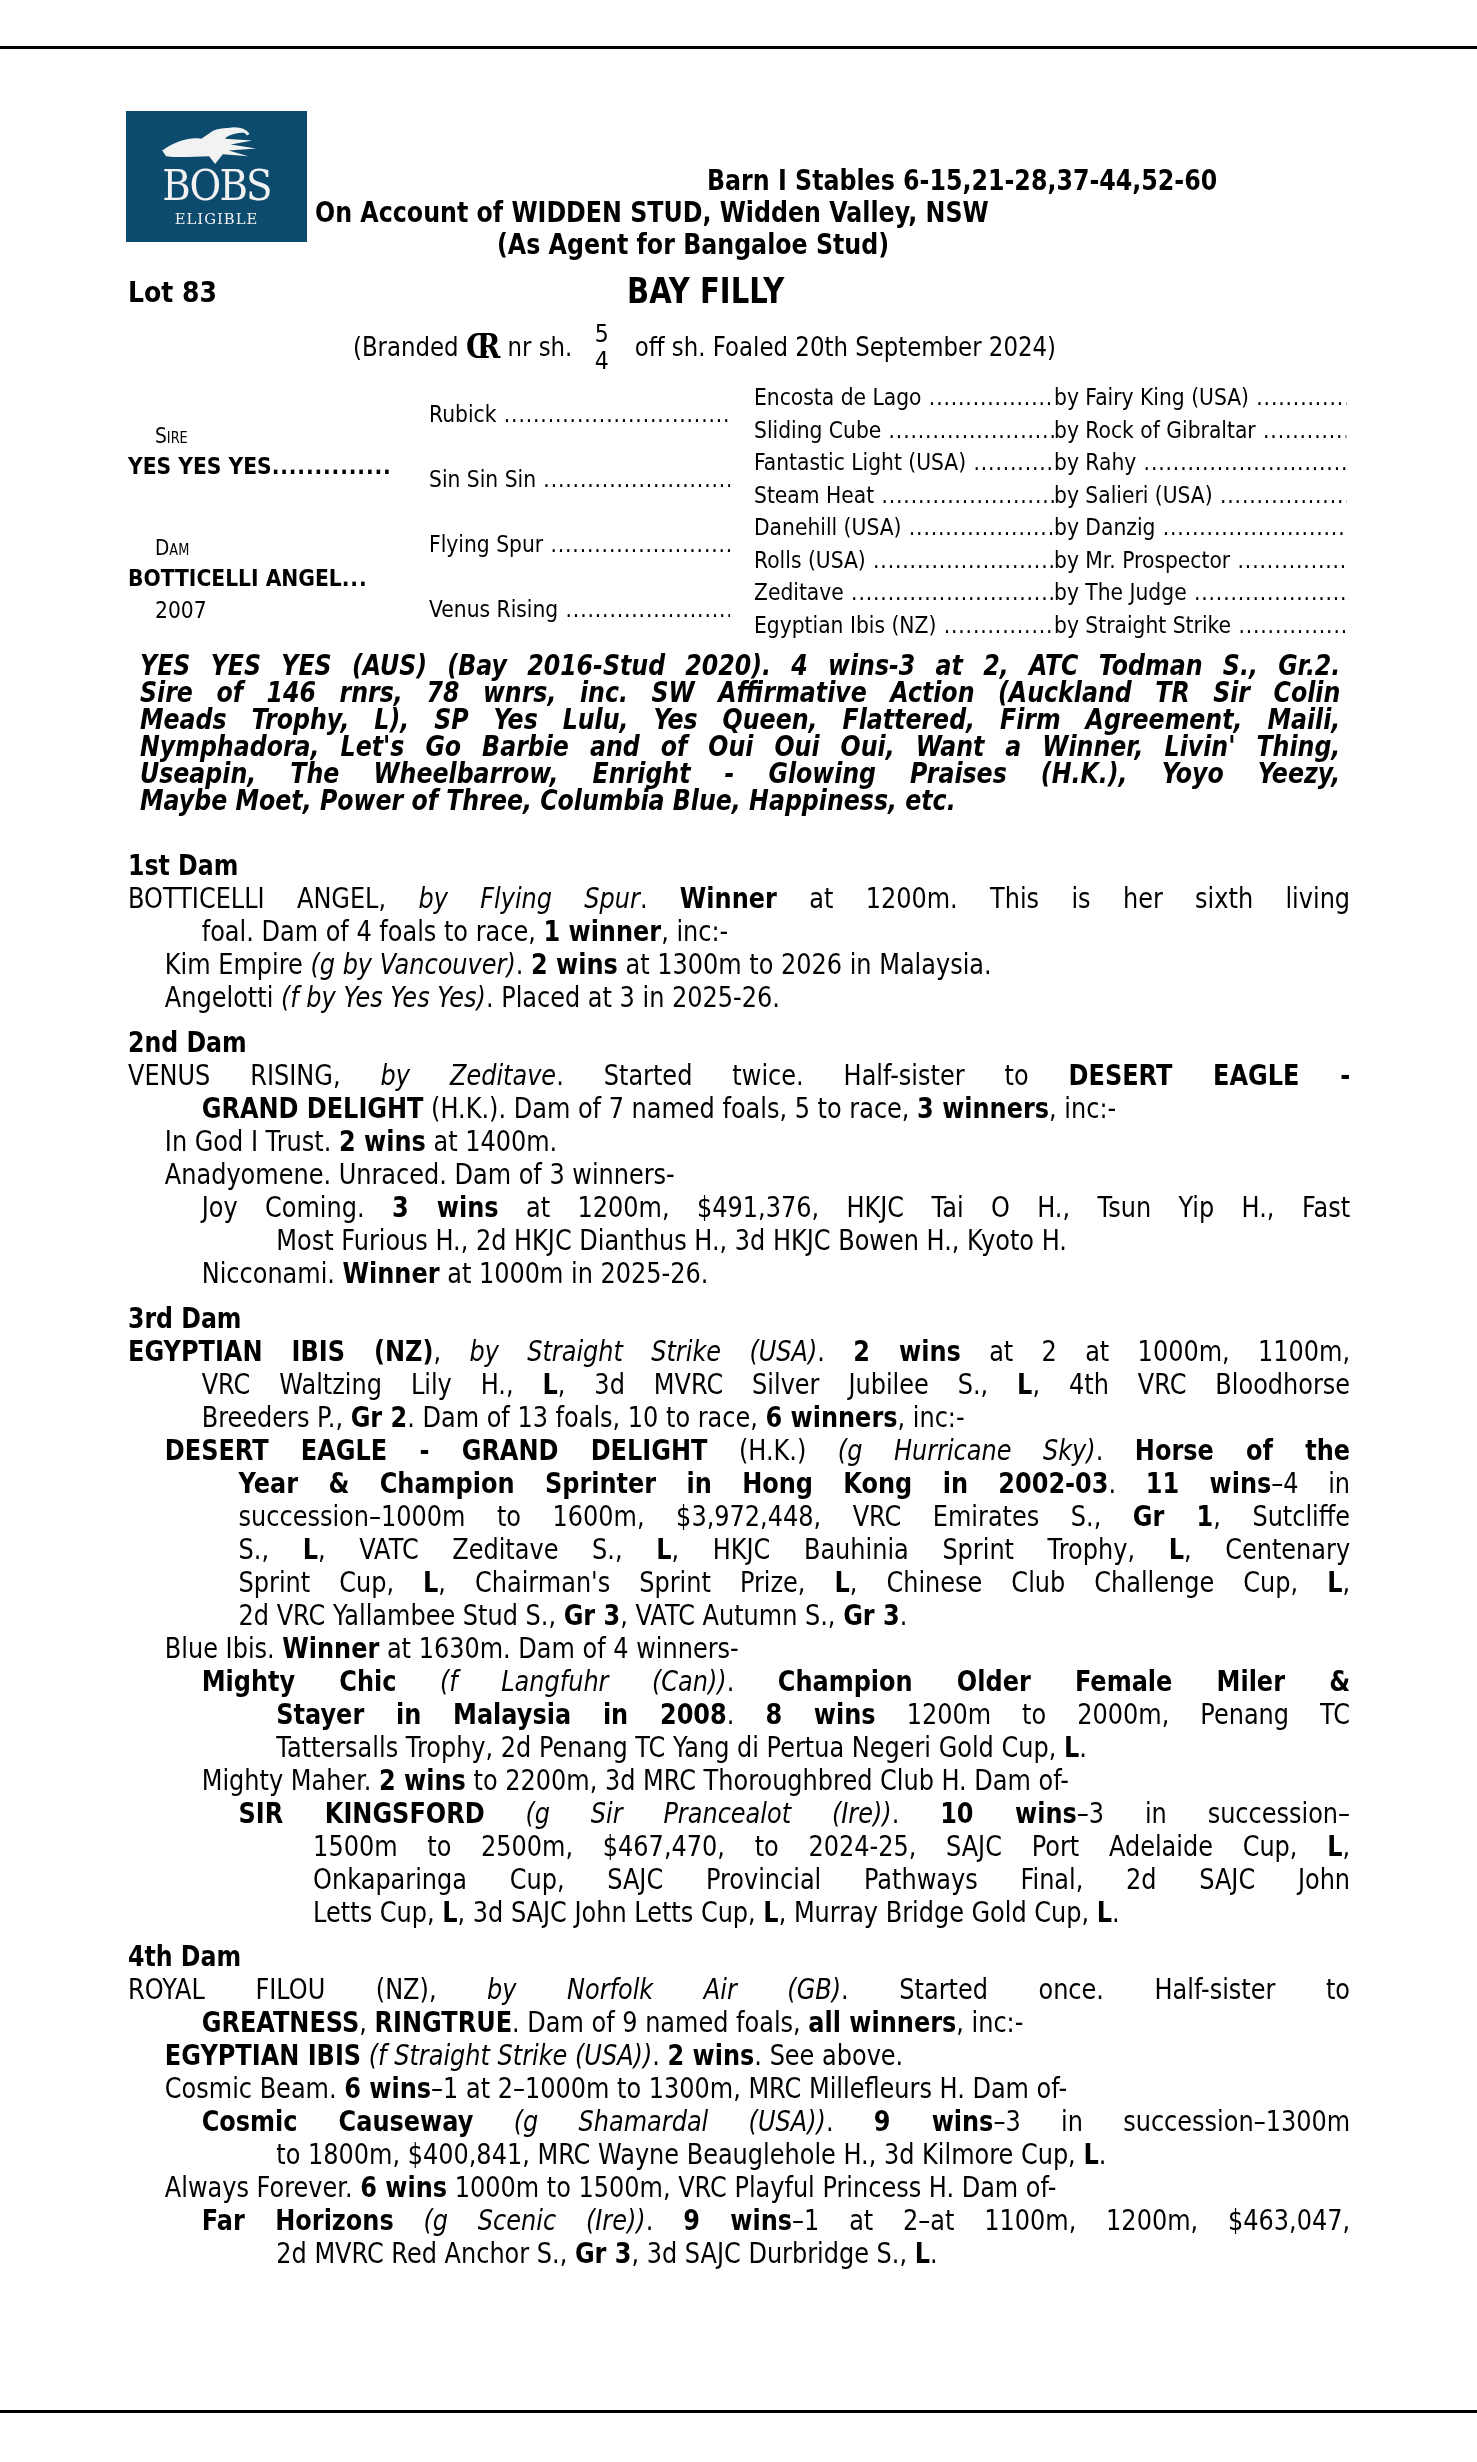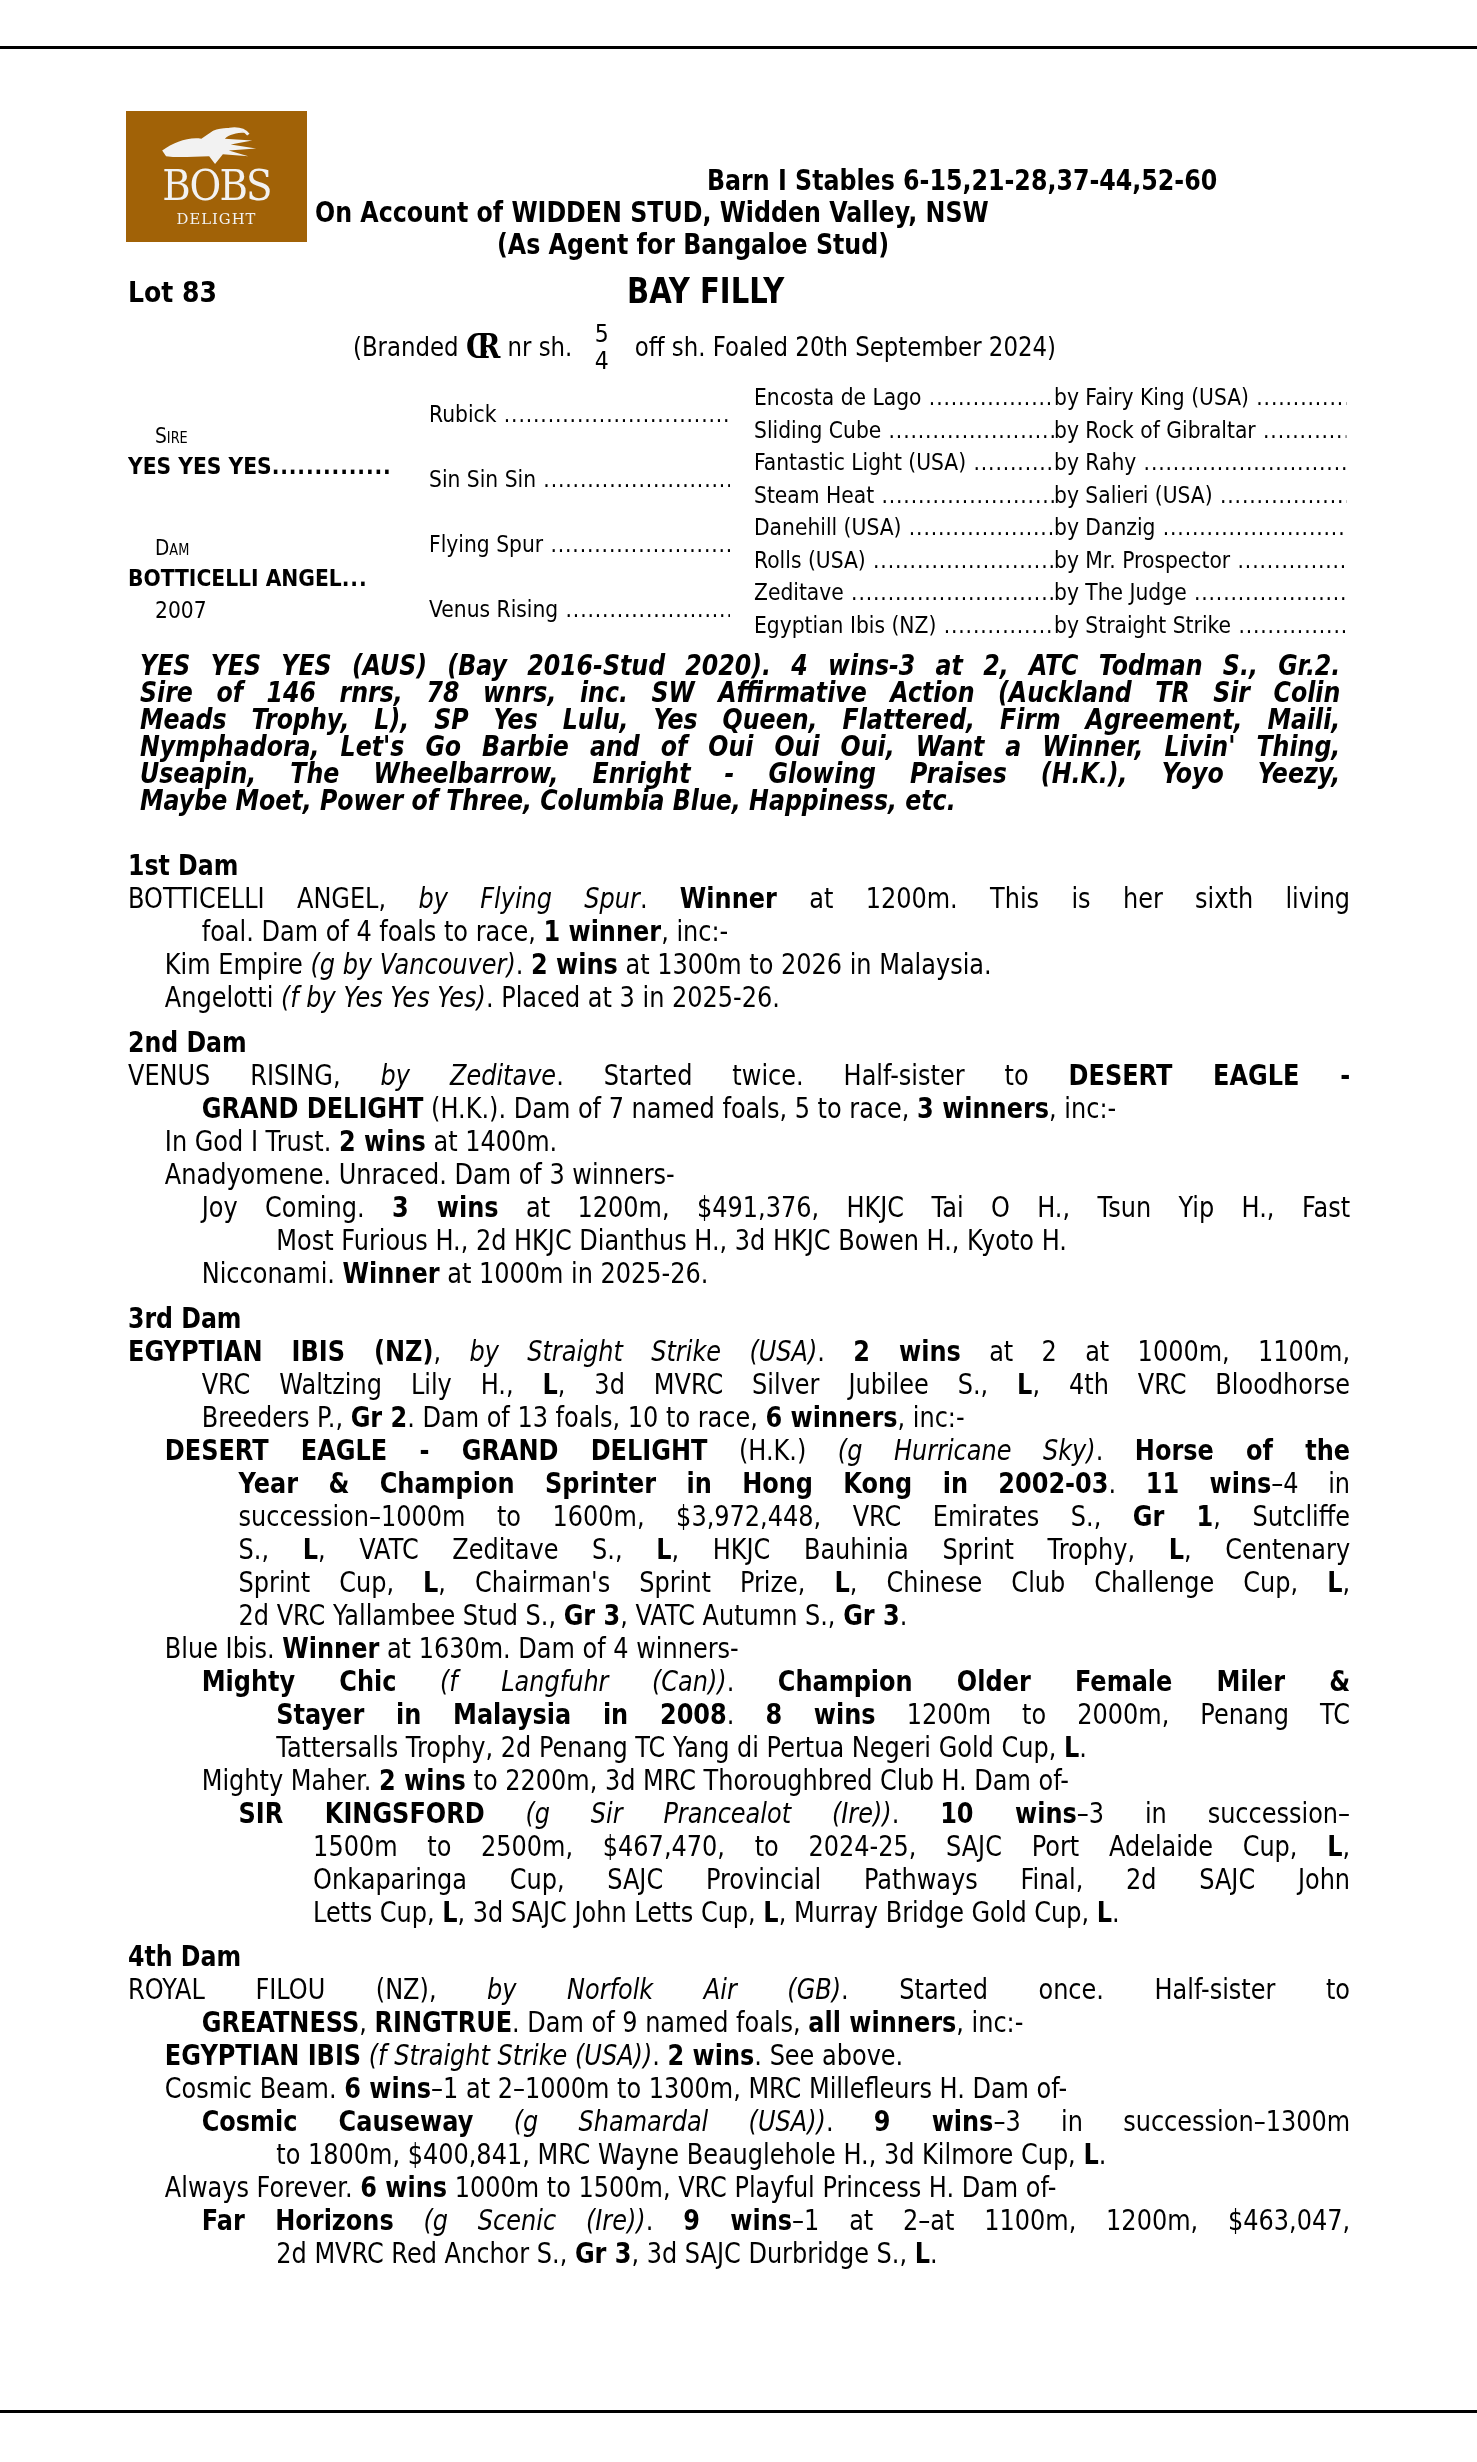--- a/index.html
+++ b/index.html
@@ -3,21 +3,21 @@
 <meta charset="utf-8">
 <style>
   html, body { margin: 0; padding: 0; background: #ffffff; }
   body { width: 1478px; height: 2463px; position: relative; overflow: hidden;
          font-family: "DejaVu Sans", sans-serif; color: #000; }
   .rule { position: absolute; left: 0; width: 1478px; height: 3px; background: #000; }
   .rule.top { top: 46px; }
   .rule.bottom { top: 2410px; }
 
   .logo { position: absolute; left: 126px; top: 111px; width: 181px; height: 131px;
-          background: #a16207; color: #f2f2f2; text-align: center; }
+          background: #0c4a6e; color: #f2f2f2; text-align: center; }
   .logo svg { position: absolute; left: 27.6px; top: 9.9px; }
   .logo .bobs { position: absolute; left: 0; right: 0; top: 53px;
                 font-family: "DejaVu Serif", serif; font-size: 43px; line-height: 43px;
                 letter-spacing: -2px; transform: scaleX(0.9); }
   .logo .elig { position: absolute; left: 0; right: 0; top: 99px;
                 font-family: "DejaVu Serif", serif; font-size: 14.8px; line-height: 17.7px;
                 letter-spacing: 1px; }
 
   .hdr { position: absolute; font-weight: bold; white-space: nowrap;
          font-size: 27.6px; line-height: 31.5px; transform-origin: left top; }
@@ -65,21 +65,21 @@
 <body>
 
 <div class="rule top"></div>
 
 <div class="logo">
   <svg width="126" height="47" viewBox="0 0 128 48">
     <path d="M8 30 C20 22 34 16 48 18 L60 10 C70 6 84 6 92 12 C84 12 76 14 72 18 L100 20 L78 24 L104 28 L76 30 L96 36 L70 34 L62 44 L56 36 C40 36 26 38 12 36 Z" fill="#f2f2f2"></path>
     <path d="M66 14 C74 6 90 6 96 14" stroke="#f2f2f2" stroke-width="3" fill="none"></path>
   </svg>
   <div class="bobs">BOBS</div>
-  <div class="elig">DELIGHT</div>
+  <div class="elig">ELIGIBLE</div>
 </div>
 
 <div class="hdr barn">Barn I Stables 6-15,21-28,37-44,52-60</div>
 <div class="hdr acct">On Account of WIDDEN STUD, Widden Valley, NSW</div>
 <div class="hdr agent">(As Agent for Bangaloe Stud)</div>
 <div class="hdr lot">Lot 83</div>
 <div class="hdr colour">BAY FILLY</div>
 
 <div class="brand">
   <span>(Branded</span>

